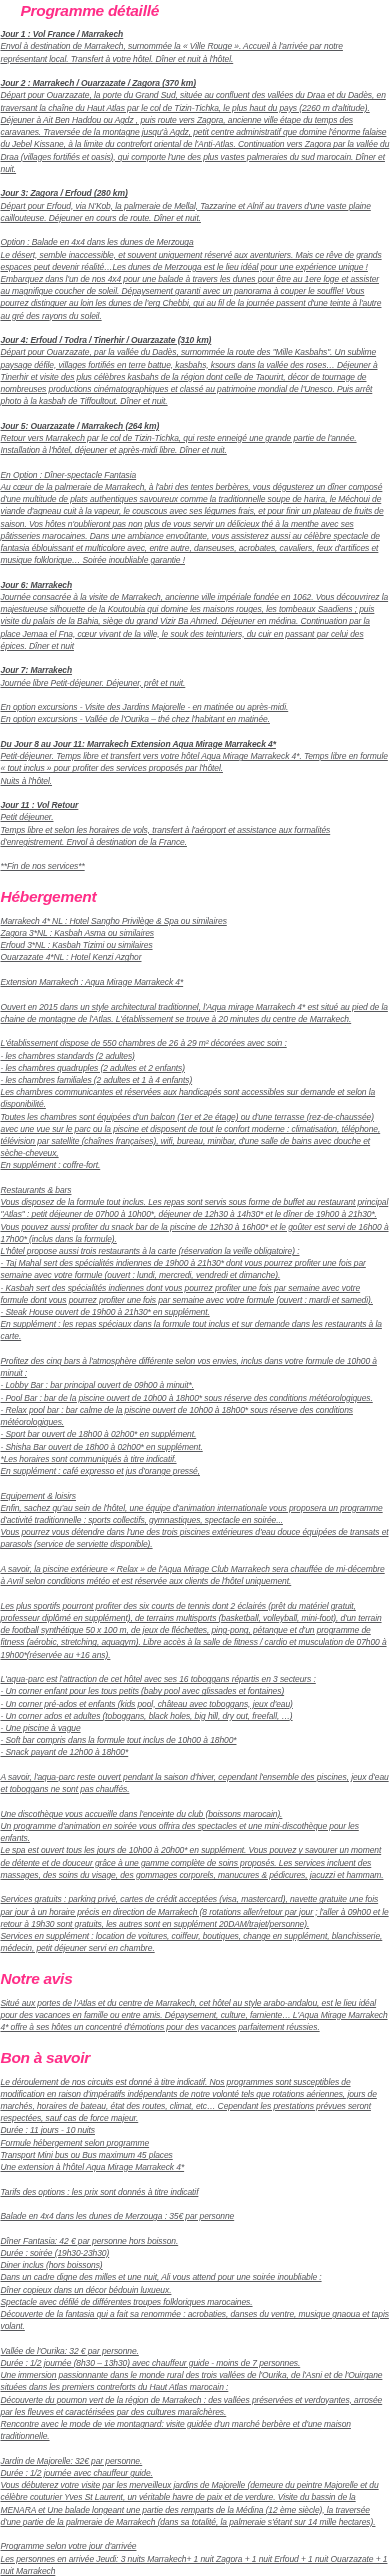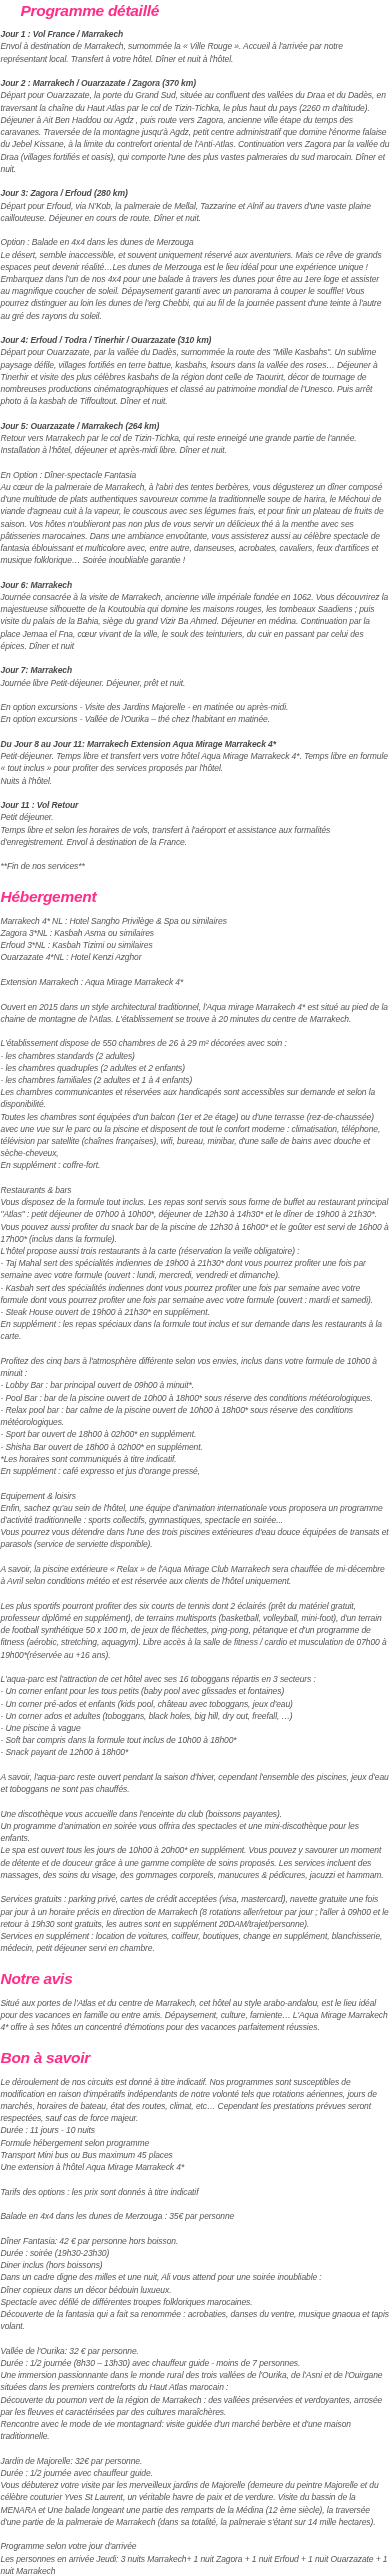--- a/index.html
+++ b/index.html
@@ -20,21 +20,21 @@
   .h1 {
     font-size: 15.5px;
     line-height: 1.2;
     font-weight: 700;
     font-style: italic;
     color: #ff2e88;
     letter-spacing: -0.3px;
     margin: 15.5px 0 8.2px 0;
   }
   .h1.first { margin-top: 0; margin-left: 20px; }
-  .blk { margin: 0 0 12.4px 0; }
+  .blk { margin: 0 0 12.4px 0; text-decoration: underline; }
   .blk:last-child { margin-bottom: 0; }
   p.ln { margin: 0; }
   .b { font-weight: 700; color: #4a4b4e; }
 </style>
 </head>
 <body>
 
 <div class="doc">
 
   <h1 class="h1 first">Programme détaillé</h1>
@@ -175,21 +175,21 @@
     <p class="ln">- Une piscine à vague</p>
     <p class="ln">- Soft bar compris dans la formule tout inclus de 10h00 à 18h00*</p>
     <p class="ln">- Snack payant de 12h00 à 18h00*</p>
   </div>
 
   <div class="blk">
     <p class="ln">A savoir, l'aqua-parc reste ouvert pendant la saison d'hiver, cependant l'ensemble des piscines, jeux d'eau et toboggans ne sont pas chauffés.</p>
   </div>
 
   <div class="blk">
-    <p class="ln">Une discothèque vous accueille dans l'enceinte du club (boissons payantes).</p>
+    <p class="ln">Une discothèque vous accueille dans l'enceinte du club (boissons marocain).</p>
     <p class="ln">Un programme d'animation en soirée vous offrira des spectacles et une mini-discothèque pour les enfants.</p>
     <p class="ln">Le spa est ouvert tous les jours de 10h00 à 20h00* en supplément. Vous pouvez y savourer un moment de détente et de douceur grâce à une gamme complète de soins proposés. Les services incluent des massages, des soins du visage, des gommages corporels, manucures &amp; pédicures, jacuzzi et hammam.</p>
   </div>
 
   <div class="blk">
     <p class="ln">Services gratuits : parking privé, cartes de crédit acceptées (visa, mastercard), navette gratuite une fois par jour à un horaire précis en direction de Marrakech (8 rotations aller/retour par jour ; l'aller à 09h00 et le retour à 19h30 sont gratuits, les autres sont en supplément 20DAM/trajet/personne).</p>
     <p class="ln">Services en supplément : location de voitures, coiffeur, boutiques, change en supplément, blanchisserie, médecin, petit déjeuner servi en chambre.</p>
   </div>
 
   <h1 class="h1">Notre avis</h1>

